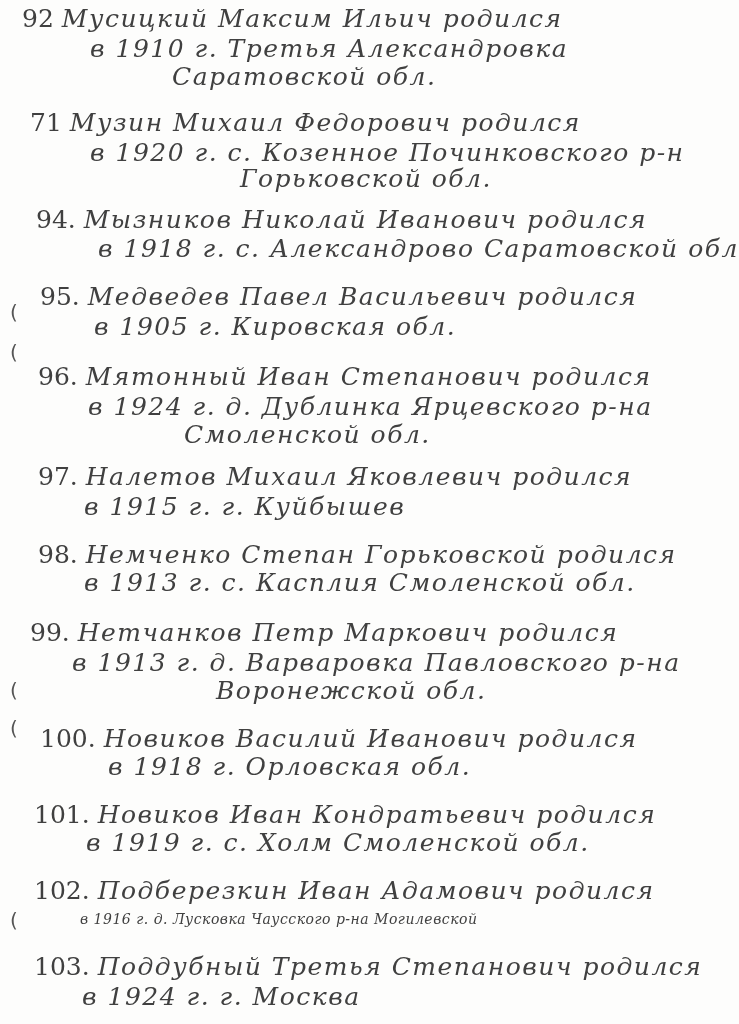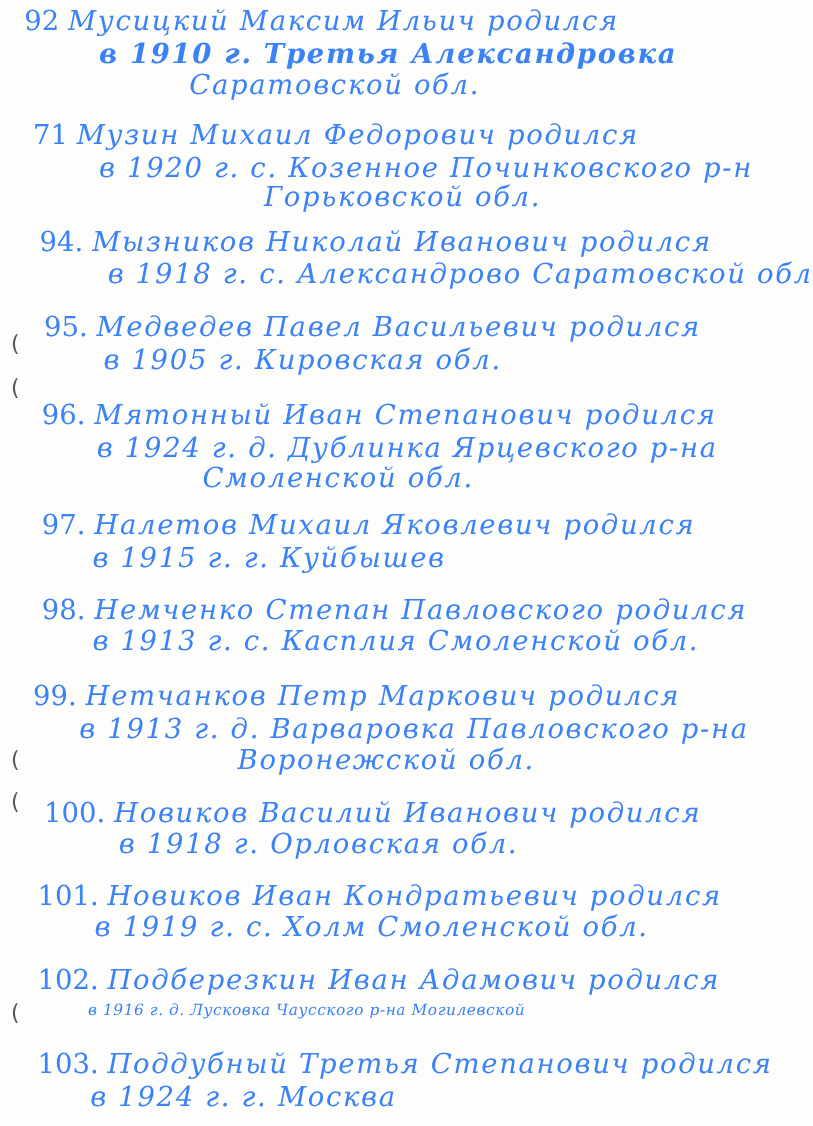--- a/index.html
+++ b/index.html
@@ -26,21 +26,21 @@
       left: 0;
       width: 739px;
     }
     .line {
       position: absolute;
       white-space: nowrap;
       font-style: italic;
       font-size: 25px;
       letter-spacing: 1.5px;
       line-height: 30px;
-      color: #3b82f6;
+      color: #404040;
     }
     .num {
       font-style: normal;
       margin-right: 8px;
       letter-spacing: 0;
     }
     .margin-mark {
       position: absolute;
       left: 10px;
       font-size: 20px;
@@ -50,21 +50,21 @@
   </style>
 </head>
 <body>
 
 <div class="page">
 
   <div class="entry" style="top:0;">
     <div class="line" style="left:22px; top:4px;">
       <span class="num">92</span><span>Мусицкий Максим Ильич родился</span>
     </div>
-    <div class="line" style="left:90px; top:34px;font-weight:bold;">в 1910 г. Третья Александровка</div>
+    <div class="line" style="left:90px; top:34px;">в 1910 г. Третья Александровка</div>
     <div class="line" style="left:172px; top:62px;">Саратовской обл.</div>
   </div>
 
   <div class="entry" style="top:0;">
     <div class="line" style="left:30px; top:108px;">
       <span class="num">71</span><span>Музин Михаил Федорович родился</span>
     </div>
     <div class="line" style="left:90px; top:138px;font-style:italic;">в 1920 г. с. Козенное Починковского р-н</div>
     <div class="line" style="left:240px; top:164px;text-align:right;">Горьковской обл.</div>
   </div>
@@ -95,21 +95,21 @@
 
   <div class="entry" style="top:0;">
     <div class="line" style="left:38px; top:462px;">
       <span class="num">97.</span><span>Налетов Михаил Яковлевич родился</span>
     </div>
     <div class="line" style="left:84px; top:492px;">в 1915 г. г. Куйбышев</div>
   </div>
 
   <div class="entry" style="top:0;">
     <div class="line" style="left:38px; top:540px;">
-      <span class="num">98.</span><span>Немченко Степан Павловского родился</span>
+      <span class="num">98.</span><span>Немченко Степан Горьковской родился</span>
     </div>
     <div class="line" style="left:84px; top:568px;text-align:center;">в 1913 г. с. Касплия Смоленской обл.</div>
   </div>
 
   <div class="entry" style="top:0;">
     <span class="margin-mark" style="top:678px;">(</span>
     <div class="line" style="left:30px; top:618px;">
       <span class="num">99.</span><span>Нетчанков Петр Маркович родился</span>
     </div>
     <div class="line" style="left:72px; top:648px;">в 1913 г. д. Варваровка Павловского р-на</div>

